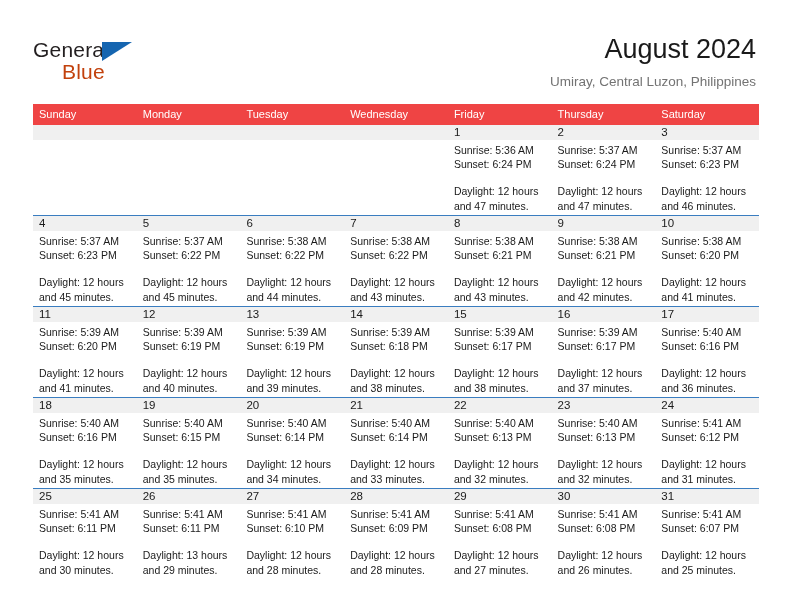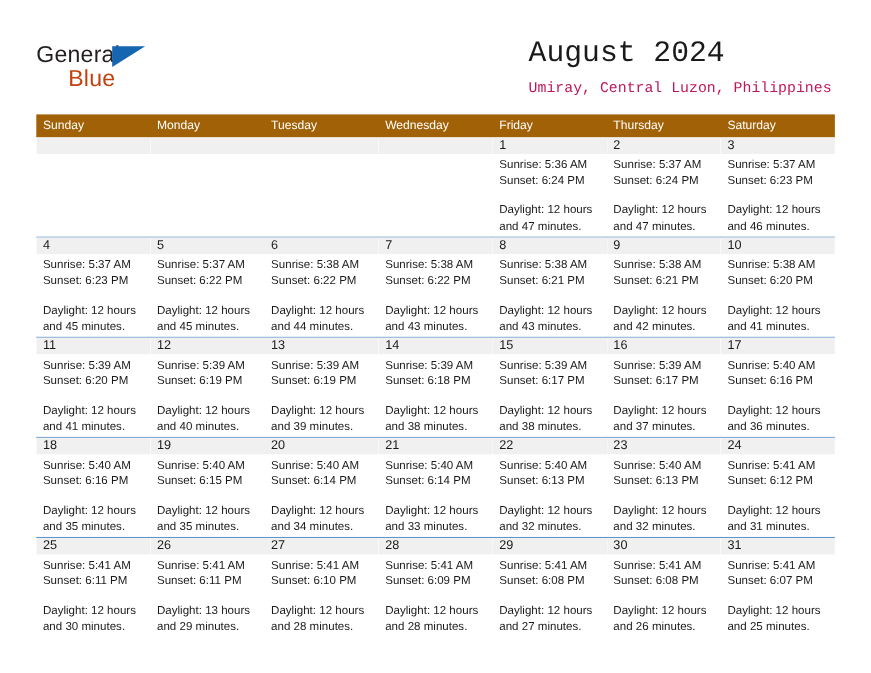--- a/index.html
+++ b/index.html
@@ -60,46 +60,46 @@
     top: 22px;
     font-size: 21px;
     letter-spacing: 0.2px;
     color: #c2410c;
     line-height: 24px;
   }
   .title-block {
     position: absolute;
     right: 36px;
     top: 33px;
-    font-family: Liberation Mono, monospace;
+    text-align: right;
   }
   .month-title {
     font-size: 27px;
     color: #1a1a1a;
     line-height: 32px;
     white-space: nowrap;
   }
   .location {
     margin-top: 8px;
     font-size: 13.5px;
-    color: #be185d;
+    color: #737373;
     line-height: 18px;
     white-space: nowrap;
   }
 
   
   .calendar {
     position: absolute;
     left: 33px;
     top: 104px;
     width: 726px;
   }
   .weekday-row {
     display: flex;
-    background: #a16207;
+    background: #ef4444;
     height: 21px;
   }
   .weekday {
     flex: 1 1 0;
     color: #ffffff;
     font-size: 11px;
     line-height: 21px;
     padding-left: 6px;
     box-sizing: border-box;
     white-space: nowrap;

